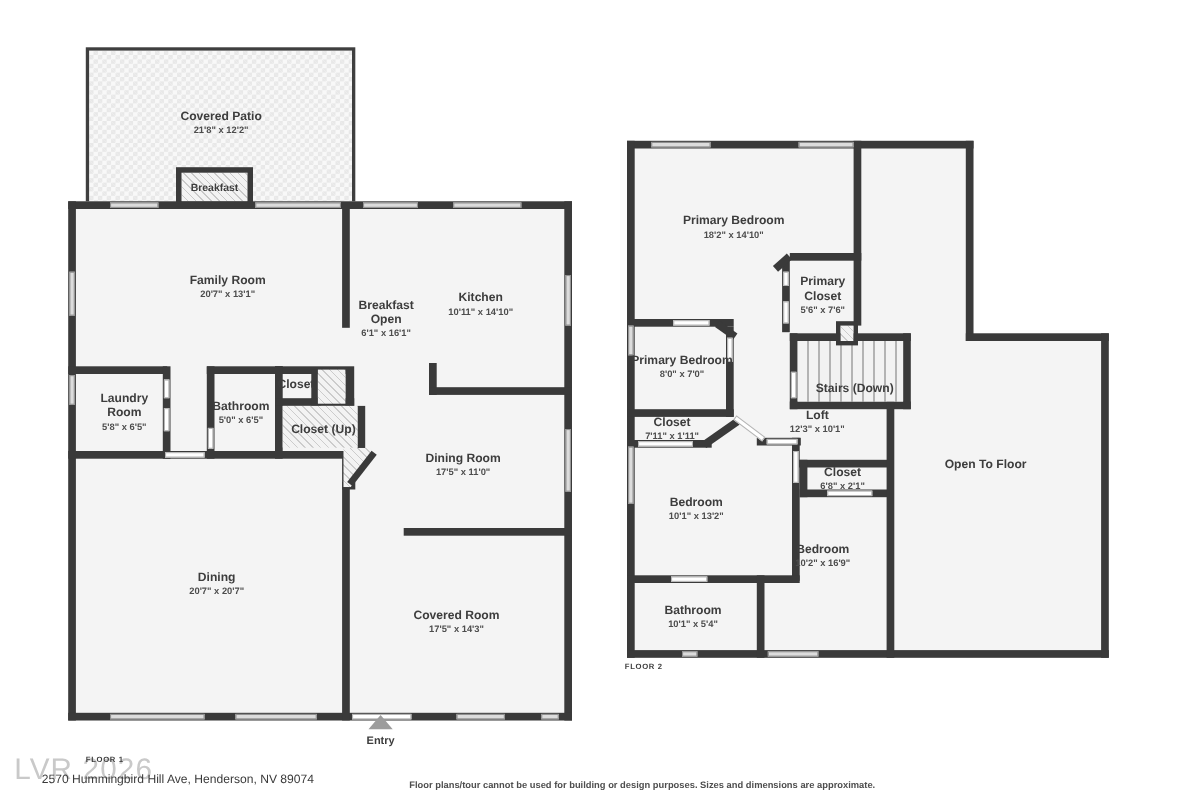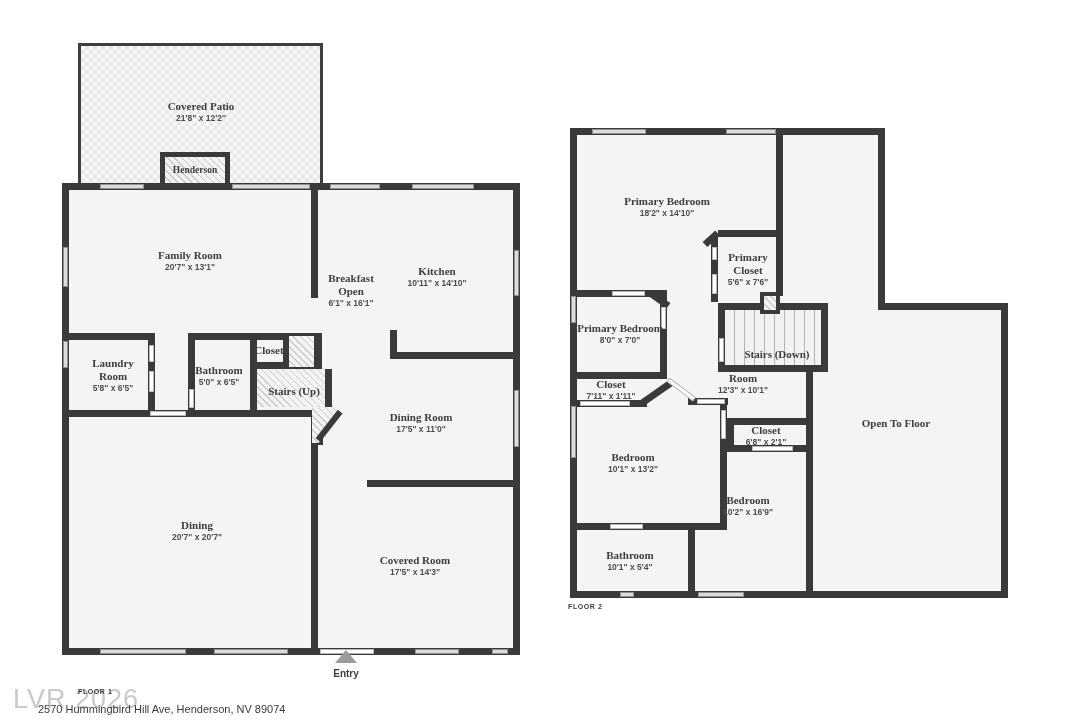--- a/index.html
+++ b/index.html
@@ -16,21 +16,21 @@
   .checker{position:absolute;box-sizing:border-box;border:3px solid #3f3f3f;
     background-color:#f8f8f8;
     background-image:linear-gradient(45deg,#e8e8e8 25%,transparent 25%,transparent 75%,#e8e8e8 75%),
                      linear-gradient(45deg,#e8e8e8 25%,transparent 25%,transparent 75%,#e8e8e8 75%);
     background-size:8px 8px;background-position:0 0,4px 4px;}
   .treads{position:absolute;background:repeating-linear-gradient(90deg,#f2f2f2 0 9px,#b3b3b3 9px 10px);z-index:2;}
   .fireplace{position:absolute;box-sizing:border-box;border:5px solid #3a3a3a;z-index:5;
     background:repeating-linear-gradient(45deg,#f3f3f3 0 4px,#c9c9c9 4px 5px);}
   .tailhatch{position:absolute;z-index:2;clip-path:polygon(0 0,100% 0,100% 12%,26% 100%,0 100%);}
   .rl{position:absolute;transform:translate(-50%,-50%);text-align:center;z-index:6;width:max-content;}
-  .rn{display:block;font-size:11px;font-weight:bold;line-height:1.18;color:#3d3d3d;font-family:Liberation Serif, serif;}
+  .rn{display:block;font-size:11px;font-weight:bold;line-height:1.18;color:#3d3d3d;}
   .rd{display:block;font-size:8.5px;font-weight:bold;line-height:1.3;color:#4d4d4d;}
   .wrap74{width:74px;} .wrap64{width:64px;} .wrap70{width:70px;}
   .small .rn{font-size:9.5px;}
   .floorlab{position:absolute;font-size:7px;font-weight:bold;letter-spacing:.6px;color:#3d3d3d;z-index:6;}
   .tri{position:absolute;width:0;height:0;border-left:11px solid transparent;border-right:11px solid transparent;
        border-bottom:13px solid #9c9c9c;z-index:6;}
   .entrylab{position:absolute;transform:translateX(-50%);font-size:10px;font-weight:bold;color:#3d3d3d;z-index:6;}
   .watermark{position:absolute;left:13px;top:684px;font-size:27px;font-weight:500;color:#c9c9c9;letter-spacing:1px;z-index:1;}
   .address{position:absolute;left:38px;top:703px;font-size:11px;font-weight:normal;color:#3a3a3a;z-index:2;}
   .disclaimer{position:absolute;left:372px;top:708px;font-size:8.5px;font-weight:bold;color:#4e4e4e;z-index:2;}
@@ -92,23 +92,23 @@
     <i class="win" style="left:100px;top:649px;width:86px;height:5px"></i>
     <i class="win" style="left:214px;top:649px;width:74px;height:5px"></i>
     <i class="win" style="left:415px;top:649px;width:44px;height:5px"></i>
     <i class="win" style="left:492px;top:649px;width:16px;height:5px"></i>
 
     <div class="rl" style="left:201px;top:112px">
       <span class="rn">Covered Patio</span>
       <span class="rd">21'8" x 12'2"</span>
     </div>
     <div class="rl small" style="left:195px;top:171px">
-      <span class="rn">Henderson</span>
-    </div>
-    <div class="rl" style="left:190px;top:261px">
+      <span class="rn">Breakfast</span>
+    </div>
+    <div class="rl" style="left:207px;top:261px">
       <span class="rn">Family Room</span>
       <span class="rd">20'7" x 13'1"</span>
     </div>
     <div class="rl wrap74" style="left:351px;top:290px">
       <span class="rn">Breakfast Open</span>
       <span class="rd">6'1" x 16'1"</span>
     </div>
     <div class="rl" style="left:437px;top:277px">
       <span class="rn">Kitchen</span>
       <span class="rd">10'11" x 14'10"</span>
@@ -118,21 +118,21 @@
       <span class="rd">5'8" x 6'5"</span>
     </div>
     <div class="rl" style="left:219px;top:376px">
       <span class="rn">Bathroom</span>
       <span class="rd">5'0" x 6'5"</span>
     </div>
     <div class="rl" style="left:269px;top:350px">
       <span class="rn">Closet</span>
     </div>
     <div class="rl" style="left:294px;top:391px">
-      <span class="rn">Stairs (Up)</span>
+      <span class="rn">Closet (Up)</span>
     </div>
     <div class="rl" style="left:421px;top:423px">
       <span class="rn">Dining Room</span>
       <span class="rd">17'5" x 11'0"</span>
     </div>
     <div class="rl" style="left:197px;top:531px">
       <span class="rn">Dining</span>
       <span class="rd">20'7" x 20'7"</span>
     </div>
     <div class="rl" style="left:415px;top:566px">
@@ -215,21 +215,21 @@
       <span class="rd">8'0" x 7'0"</span>
     </div>
     <div class="rl" style="left:777px;top:354px">
       <span class="rn">Stairs (Down)</span>
     </div>
     <div class="rl" style="left:611px;top:390px">
       <span class="rn">Closet</span>
       <span class="rd">7'11" x 1'11"</span>
     </div>
     <div class="rl" style="left:743px;top:384px">
-      <span class="rn">Room</span>
+      <span class="rn">Loft</span>
       <span class="rd">12'3" x 10'1"</span>
     </div>
     <div class="rl" style="left:766px;top:436px">
       <span class="rn">Closet</span>
       <span class="rd">6'8" x 2'1"</span>
     </div>
     <div class="rl" style="left:633px;top:463px">
       <span class="rn">Bedroom</span>
       <span class="rd">10'1" x 13'2"</span>
     </div>
@@ -242,13 +242,14 @@
     </div>
     <div class="rl" style="left:630px;top:561px">
       <span class="rn">Bathroom</span>
       <span class="rd">10'1" x 5'4"</span>
     </div>
     <div class="floorlab" style="left:568px;top:603px">FLOOR 2</div>
   </section>
 
   <div class="watermark">LVR 2026</div>
   <div class="address">2570 Hummingbird Hill Ave, Henderson, NV 89074</div>
+  <div class="disclaimer">Floor plans/tour cannot be used for building or design purposes. Sizes and dimensions are approximate.</div>
 </div>
 
 </body></html>

